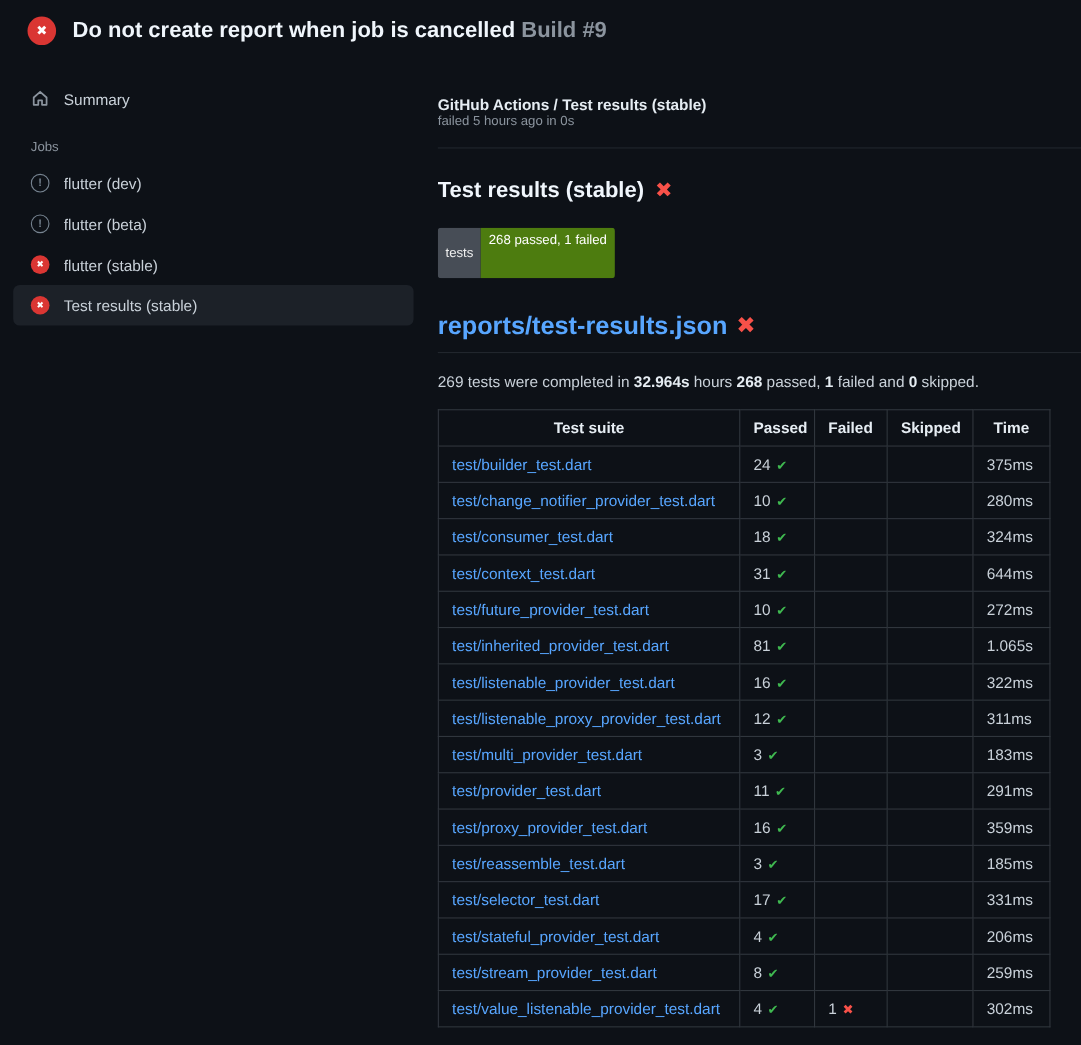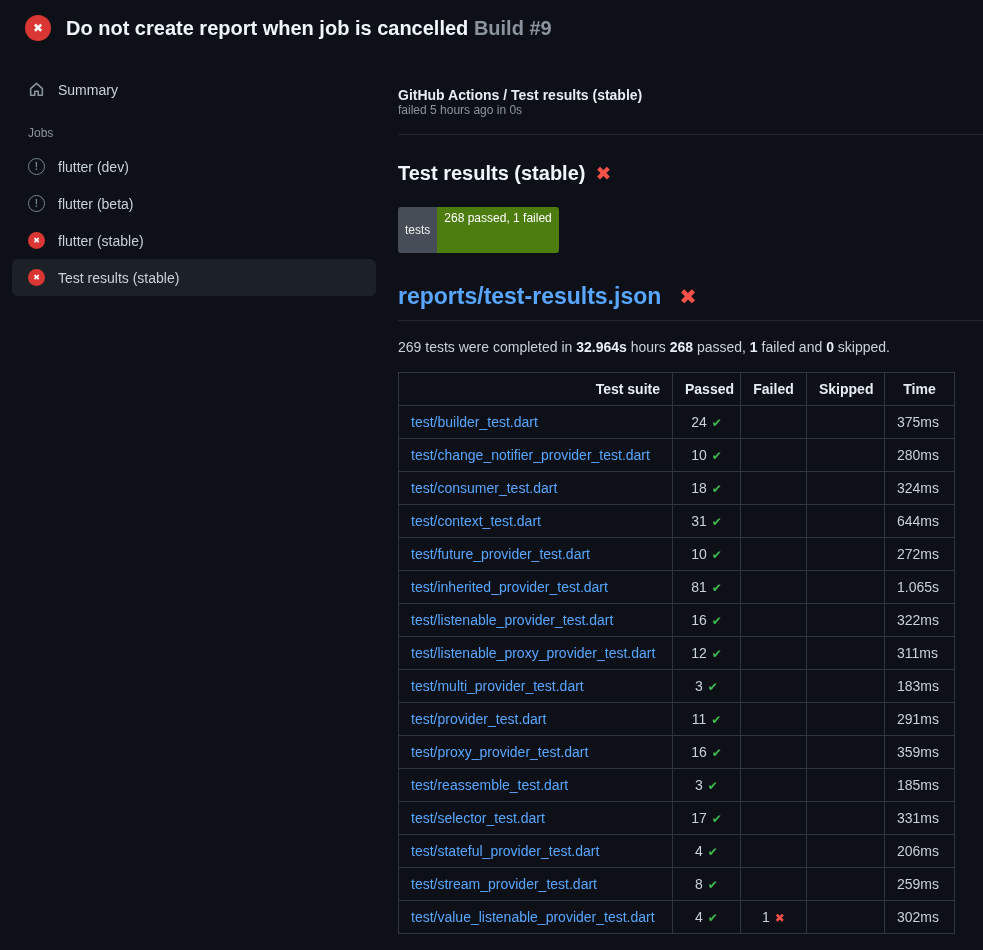--- a/index.html
+++ b/index.html
@@ -31,31 +31,31 @@
   .breadcrumb{font-weight:700;color:#e6edf3;font-size:14px}
   .status-line{color:#8b949e;font-size:12px;margin-top:0}
   .divider{border-bottom:1px solid #21262d;margin-top:17px}
   .section-title{display:flex;align-items:center;gap:10px;margin:27px 0 0;
     font-size:20px;font-weight:700;color:#f0f6fc}
   .x-mark{color:#f85149;font-weight:400;font-size:19px;line-height:1}
   .x-mark.lg{font-size:21px}
   .badge{display:inline-flex;margin-top:22px;font-size:12px;line-height:1;border-radius:3px;overflow:hidden}
   .badge-left{background:#474d56;color:#f0f0f0;padding:17px 7px}
   .badge-right{background:#4d7c0f;color:#fff;padding:5px 7px}
-  .report-heading{display:flex;align-items:center;gap:18px;margin:30px 0 0;
+  .report-heading{display:flex;align-items:center;gap:8px;margin:30px 0 0;
     padding-bottom:10px;border-bottom:1px solid #21262d;font-size:23px;font-weight:600}
   .report-heading a{color:#58a6ff;text-decoration:none}
   .summary-line{margin:18px 0 0;font-size:14px;color:#c9d1d9}
   .summary-line strong{color:#e6edf3}
   
   table{border-collapse:collapse;margin-top:17px;font-size:14px;table-layout:fixed;width:556px}
   th,td{border:1px solid #30363d;padding:8px 12px;overflow:hidden;white-space:nowrap;box-sizing:border-box}
-  th{color:#e6edf3;font-weight:700;text-align:right}
+  th{color:#e6edf3;font-weight:700;text-align:center}
   td a{color:#58a6ff;text-decoration:none}
-  .c-passed,.c-failed,.c-skipped{text-align:center}
+  .c-passed,.c-failed,.c-skipped{text-align:left}
   th.c-time{text-align:center}
   td.c-time{text-align:left}
   .check{color:#3fb950;font-size:12px;margin-left:5px}
   .cross{color:#f85149;font-size:12px;margin-left:5px}
 </style>
 </head>
 <body>
 
 <div class="header">
   <span class="fail-circle">

